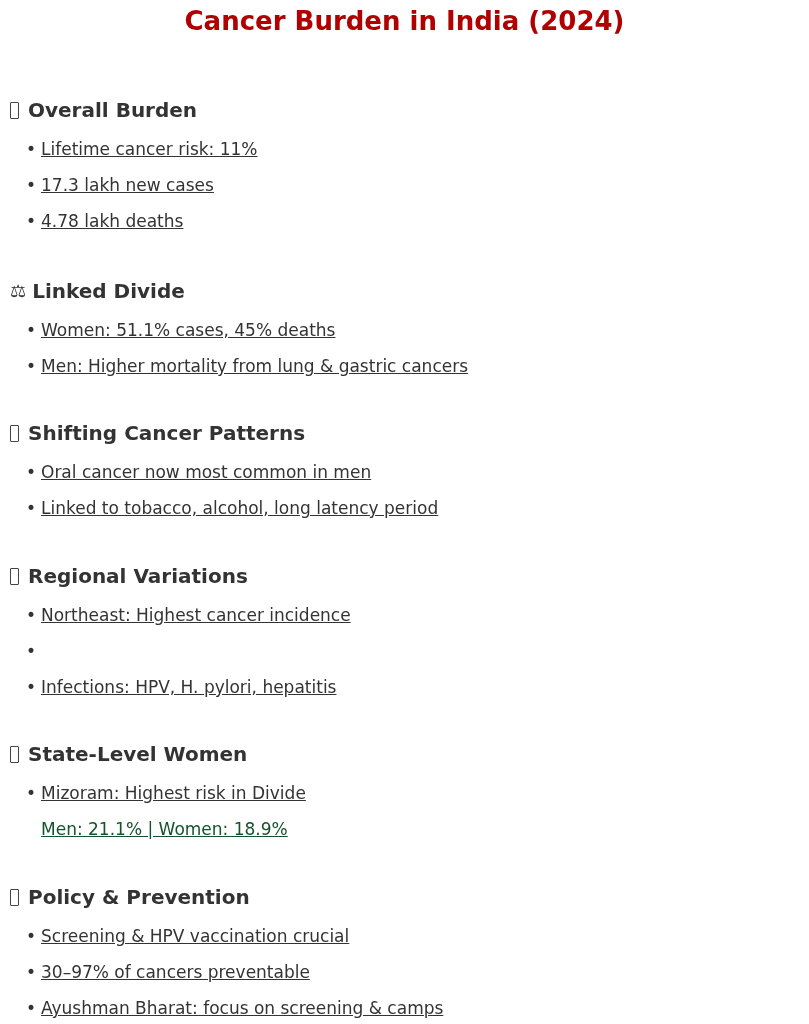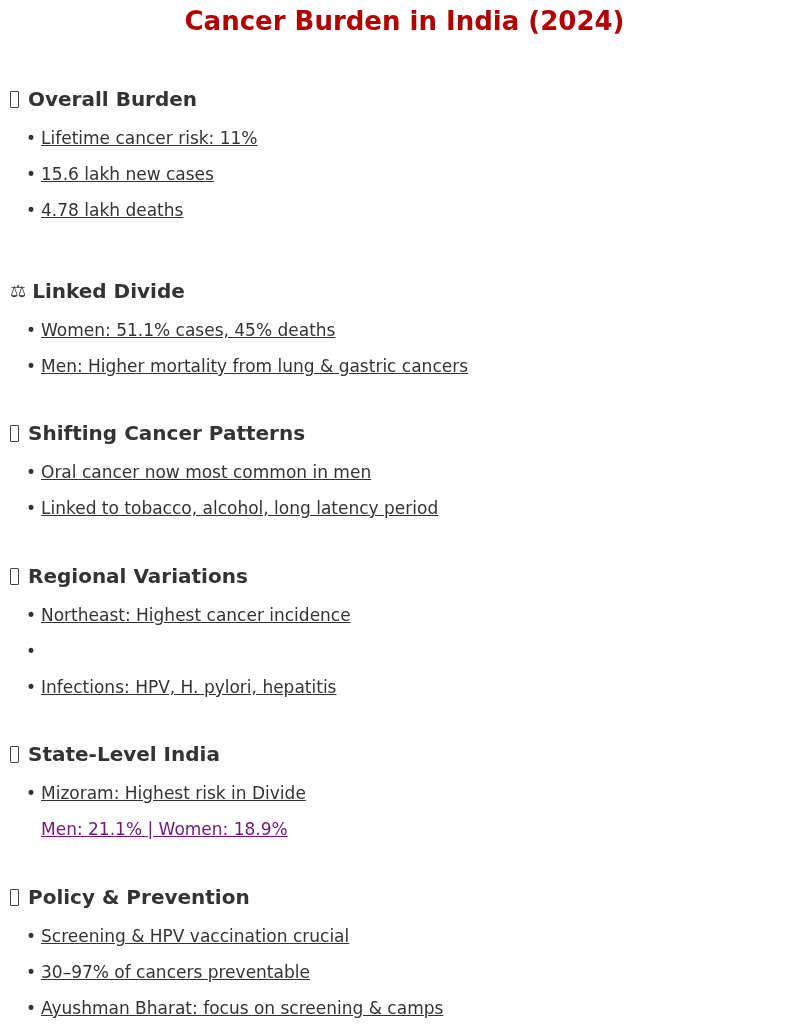--- a/index.html
+++ b/index.html
@@ -9,35 +9,35 @@
            font-size: 26px; font-weight: bold; color: #b00000; line-height: 34px; margin: 0; }
   .section { position: absolute; left: 10px; }
   .heading { font-size: 20px; font-weight: bold; color: #333333; line-height: 28px; height: 28px;
              display: flex; align-items: center; margin: 0; }
   .tofu { display: inline-block; width: 9px; height: 17px; border: 1.3px solid #444; border-radius: 1px; box-sizing: border-box; margin-right: 9px; vertical-align: middle; }
   .scale-icon { font-size: 18px; font-weight: normal; margin-right: 6px; }
   ul { list-style: none; margin: 0; padding: 0; }
   li { font-size: 17px; line-height: 22px; height: 22px; margin-top: 14px; padding-left: 16px; position: relative; }
   li .bullet { position: absolute; left: 16px; width: 14px; }
   li .txt { margin-left: 15px; text-decoration: underline; }
-  li.highlight .txt { color: #701a75; }
+  li.highlight .txt { color: #14532d; }
 </style>
 </head>
 <body>
 
 <h1 class="title">Cancer Burden in India (2024)</h1>
 
-<div class="section" style="top:85px">
+<div class="section" style="top:96px">
   <div class="heading">
     <span class="tofu"></span>
     <span>Overall Burden</span>
   </div>
   <ul>
     <li><span class="bullet">•</span><span class="txt">Lifetime cancer risk: 11%</span></li>
-    <li><span class="bullet">•</span><span class="txt">15.6 lakh new cases</span></li>
+    <li><span class="bullet">•</span><span class="txt">17.3 lakh new cases</span></li>
     <li><span class="bullet">•</span><span class="txt">4.78 lakh deaths</span></li>
   </ul>
 </div>
 
 <div class="section" style="top:277px">
   <div class="heading">
     <span class="scale-icon">⚖</span>
     <span>Linked Divide</span>
   </div>
   <ul>
@@ -65,21 +65,21 @@
   <ul>
     <li><span class="bullet">•</span><span class="txt">Northeast: Highest cancer incidence</span></li>
     <li><span class="bullet">•</span></li>
     <li><span class="bullet">•</span><span class="txt">Infections: HPV, H. pylori, hepatitis</span></li>
   </ul>
 </div>
 
 <div class="section" style="top:740px">
   <div class="heading">
     <span class="tofu"></span>
-    <span>State-Level India</span>
+    <span>State-Level Women</span>
   </div>
   <ul>
     <li><span class="bullet">•</span><span class="txt">Mizoram: Highest risk in Divide</span></li>
     <li class="highlight"><span class="txt">Men: 21.1% | Women: 18.9%</span></li>
   </ul>
 </div>
 
 <div class="section" style="top:883px">
   <div class="heading">
     <span class="tofu"></span>

